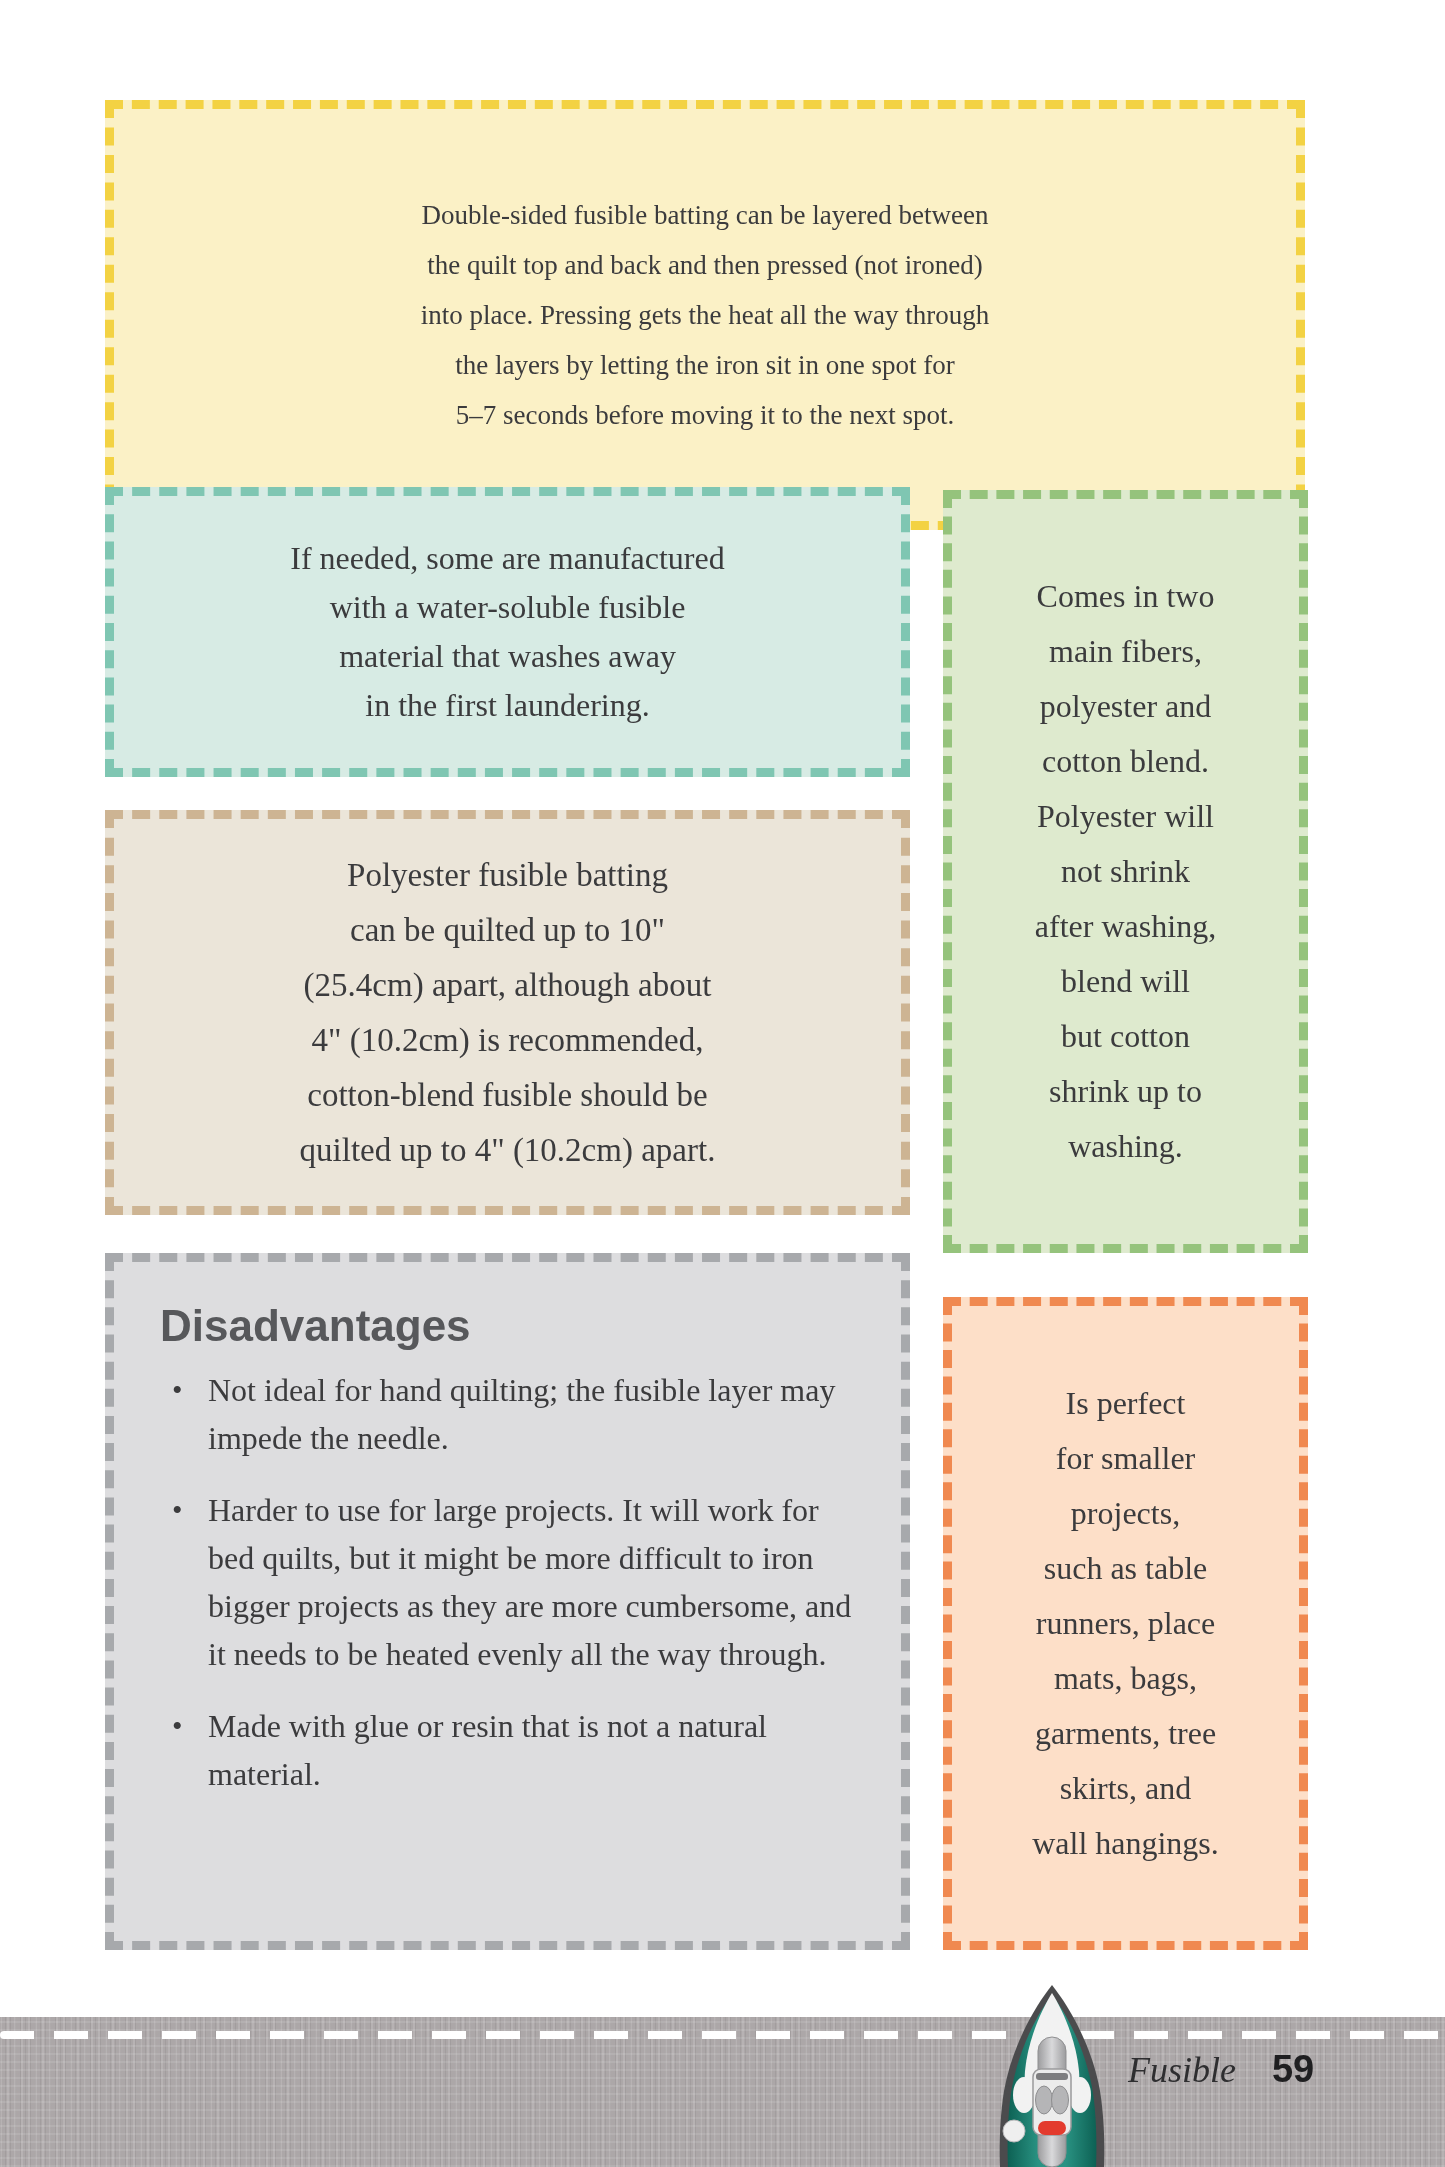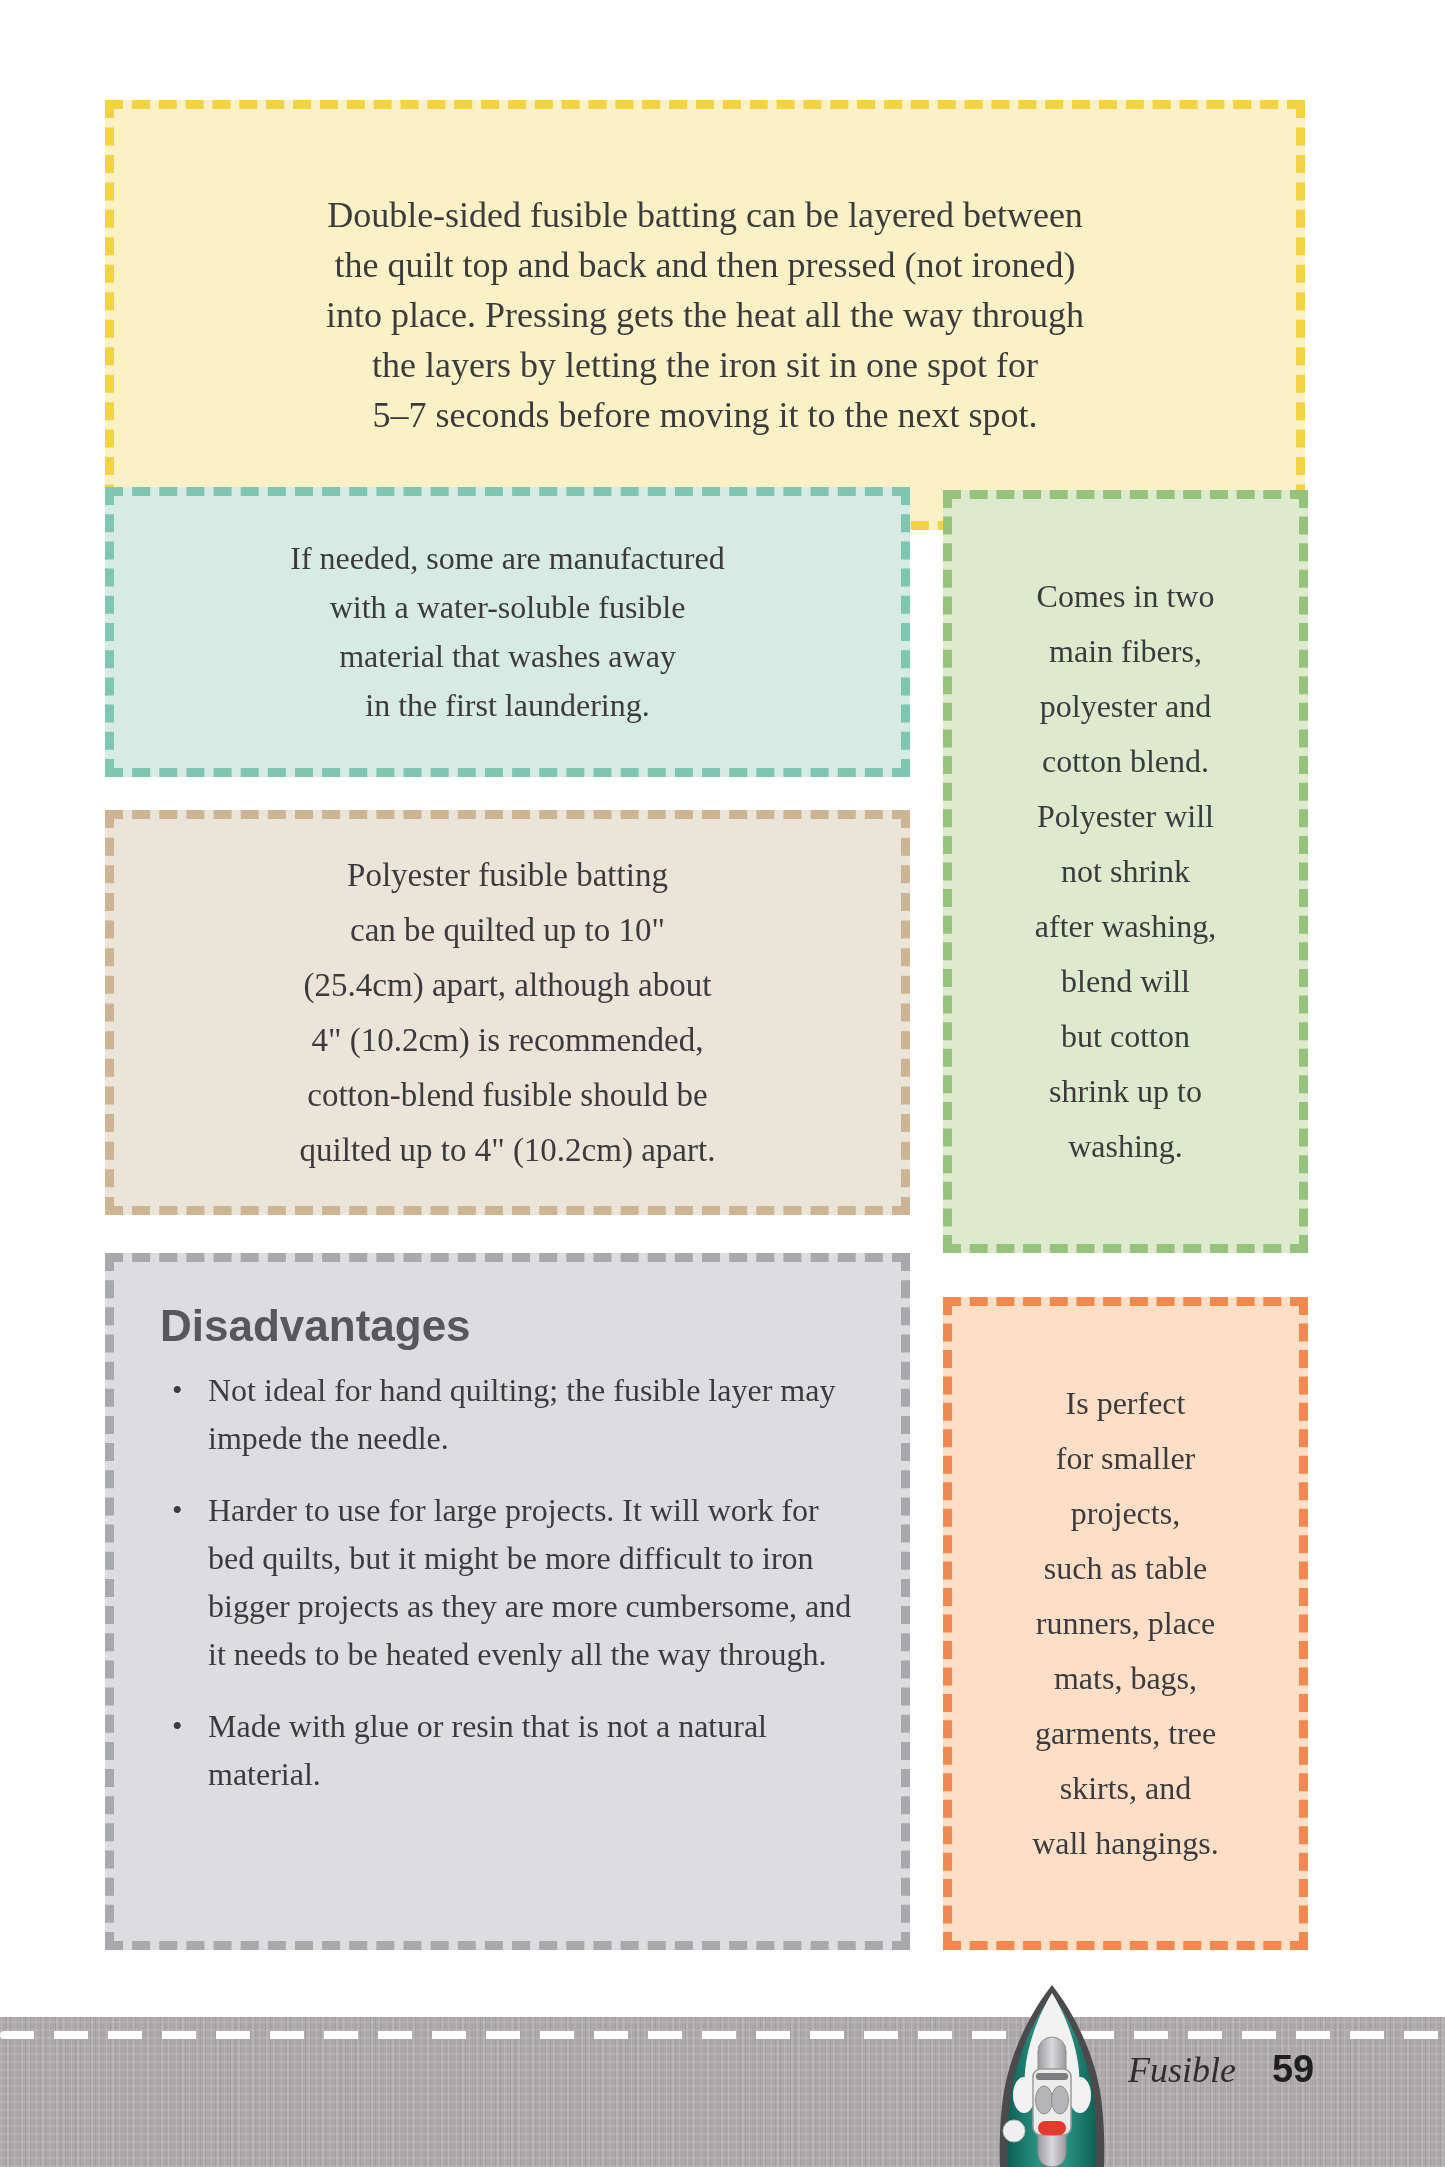--- a/index.html
+++ b/index.html
@@ -17,21 +17,21 @@
     display:flex;flex-direction:column;justify-content:center;
   }
   .dashed{border:9px dashed #999;}
   .centered{text-align:center;}
   .lines div{white-space:nowrap;}
 
   
   .box-pressing{
     left:105px;top:100px;width:1200px;height:430px;
     background:var(--c-pressing-bg);border-color:var(--c-pressing-border);
-    font-size:36px;line-height:50px;
+    font-size:27px;line-height:50px;
   }
   .box-soluble{
     left:105px;top:487px;width:805px;height:290px;
     background:var(--c-soluble-bg);border-color:var(--c-soluble-border);
     font-size:32px;line-height:49px;align-items:center;
   }
   .box-fibers{
     left:943px;top:490px;width:365px;height:763px;
     background:var(--c-fibers-bg);border-color:var(--c-fibers-border);
     font-size:32px;line-height:55px;

